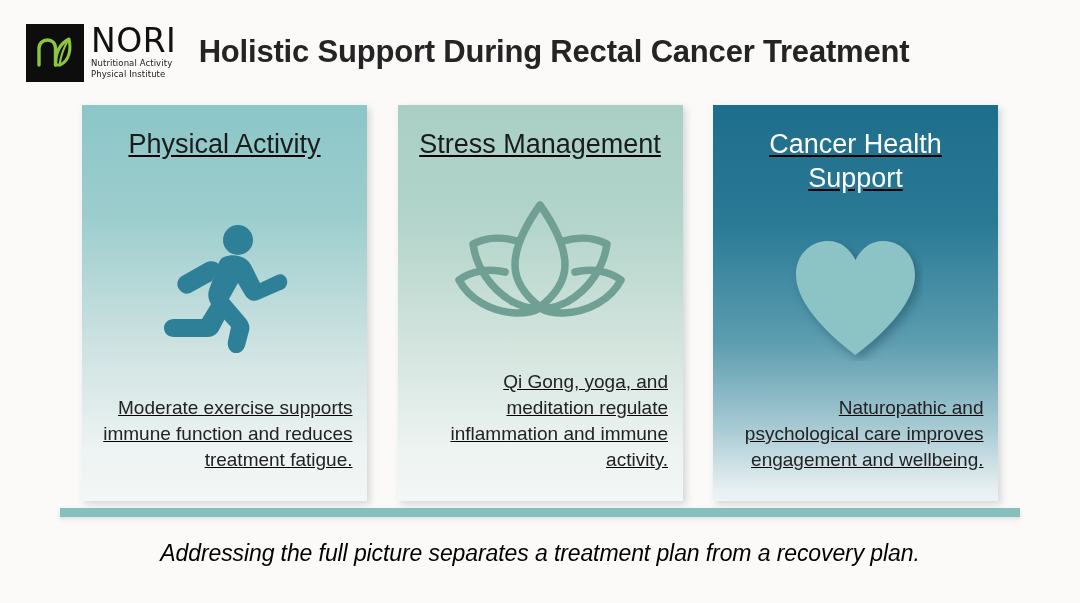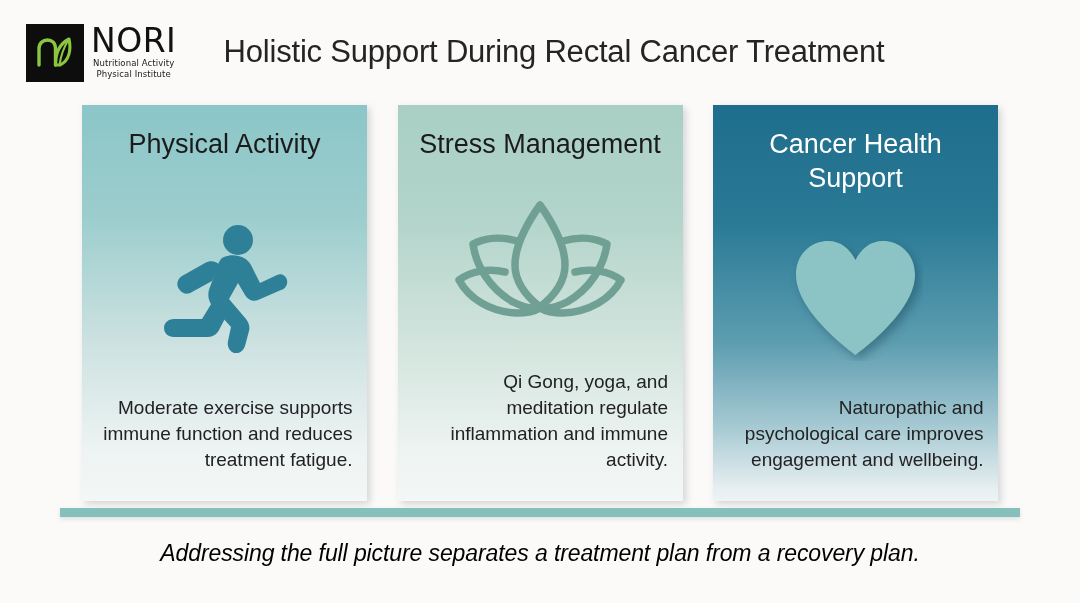--- a/index.html
+++ b/index.html
@@ -44,21 +44,20 @@
     justify-content: center;
     flex: none;
   }
 
   .logo-text {
     margin-left: 7px;
     display: flex;
     flex-direction: column;
     justify-content: flex-start;
     padding-top: 1px;
-    text-align: center;
   }
 
   .logo-word {
     font-family: "DejaVu Sans", sans-serif;
     font-size: 33px;
     letter-spacing: 0.5px;
     line-height: 0.95;
     color: #111111;
     font-weight: 400;
   }
@@ -73,21 +72,21 @@
   }
 
   .page-title {
     position: absolute;
     left: 0;
     top: 0;
     width: 988px;
     text-align: center;
     padding-left: 120px;
     font-size: 31px;
-    font-weight: normal;
+    font-weight: bold;
     color: #242424;
     letter-spacing: -0.2px;
     line-height: 68px;
   }
 
   
   .cards {
     position: absolute;
     top: 105px;
     left: 82px;
@@ -98,20 +97,21 @@
   }
 
   .card {
     width: 285px;
     height: 396px;
     position: relative;
     box-shadow: 3px 3px 7px rgba(120,130,135,0.30);
     display: flex;
     flex-direction: column;
     align-items: center;
+    text-decoration: underline;
   }
 
   .card-1 { background: linear-gradient(to bottom, #8cc6c8 0%, #9ccdcd 28%, #cfe3e2 62%, #eef4f3 88%, #f3f7f6 100%); }
   .card-2 { background: linear-gradient(to bottom, #a9cfc5 0%, #b2d4ca 28%, #d4e5de 62%, #eef4f2 88%, #f3f7f6 100%); }
   .card-3 { background: linear-gradient(to bottom, #1d6d8c 0%, #2a7a96 30%, #5d9db0 60%, #a9cbd4 82%, #e7eff1 97%, #eef3f4 100%); }
 
   .card-title {
     margin-top: 22px;
     width: 250px;
     text-align: center;

